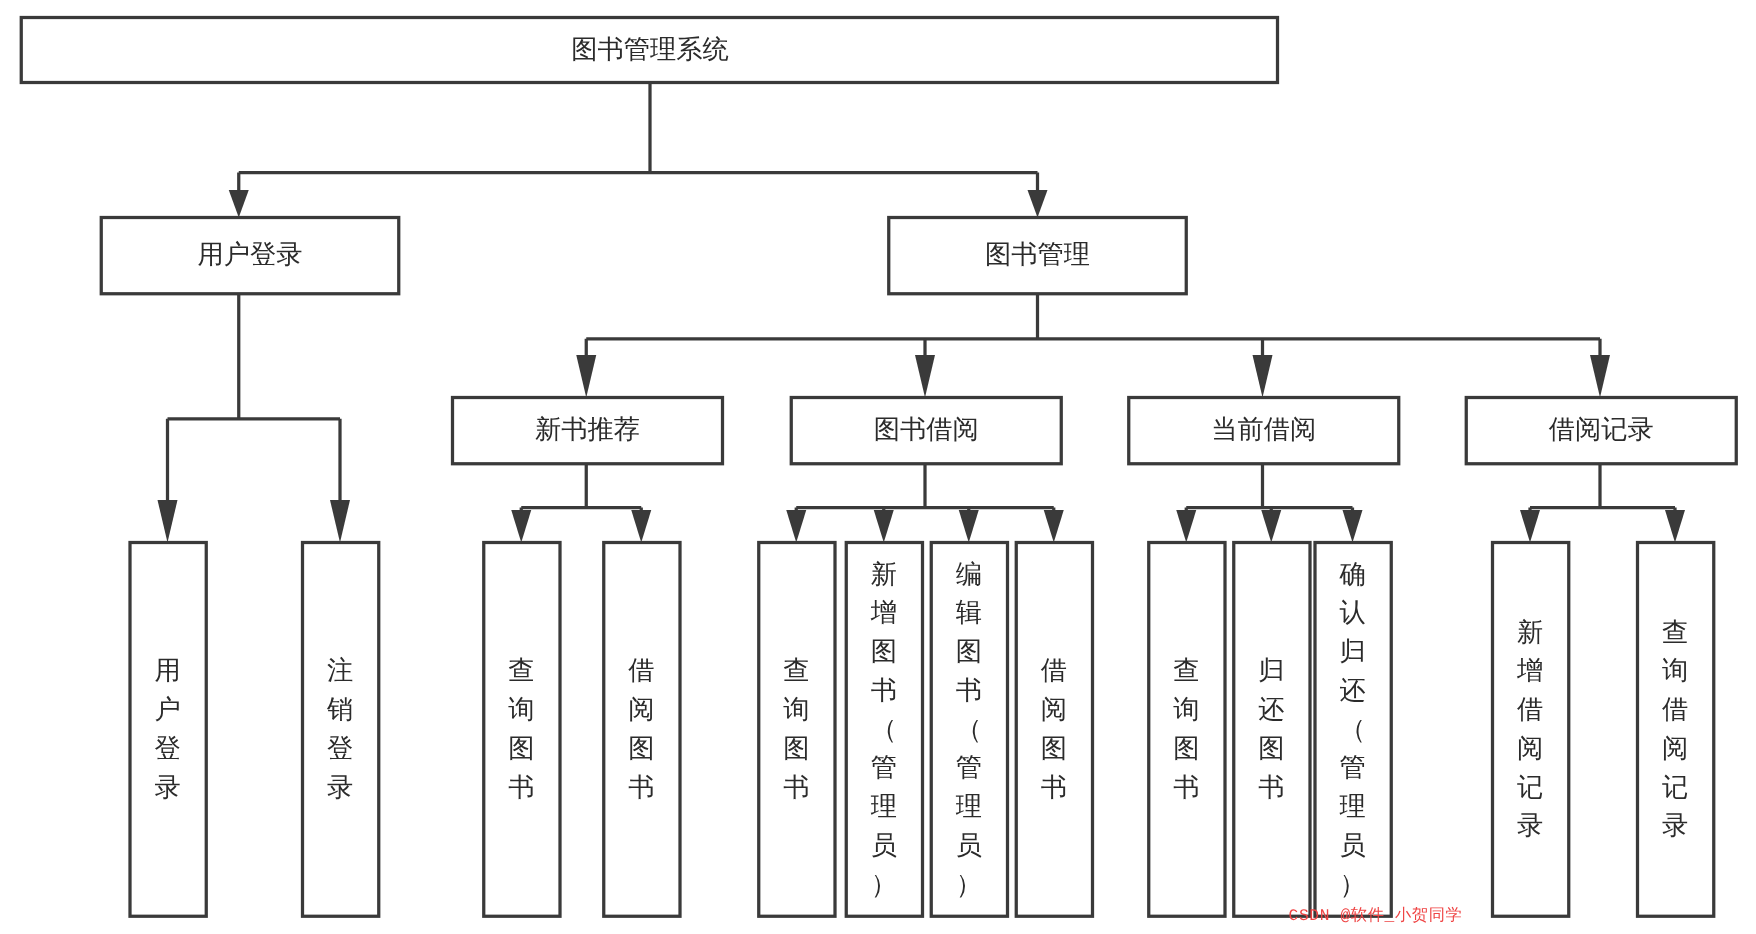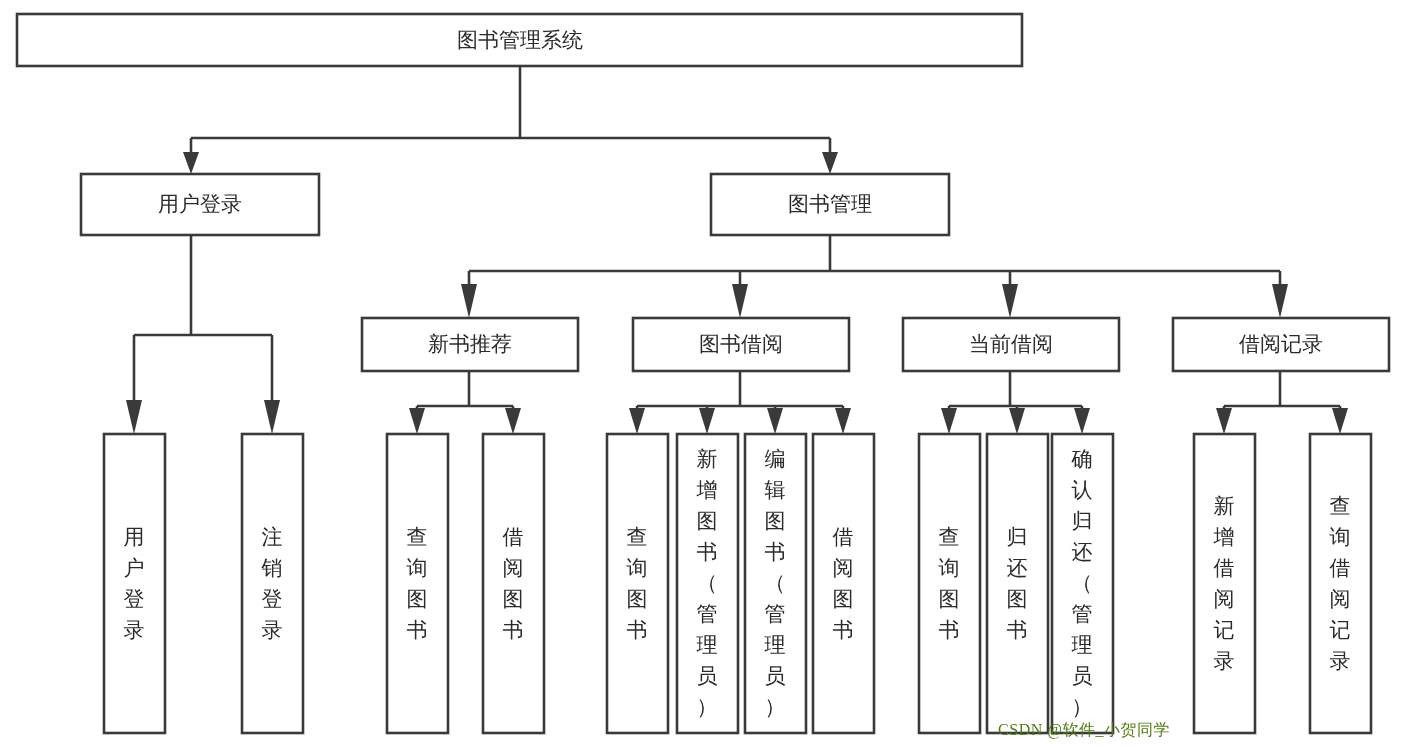--- a/index.html
+++ b/index.html
@@ -6,22 +6,22 @@
   body{width:1405px;height:747px;overflow:hidden;
        font-family:"DejaVu Sans","Liberation Sans",sans-serif;}
   #diagram-root{position:relative;width:1184px;height:747px;background:#fff;}
   svg#tree{position:absolute;left:0;top:0;width:1405px;height:747px;}
   .node-box{fill:#ffffff;stroke:#3a3a3a;stroke-width:2.6;}
   .edge{stroke:#3a3a3a;stroke-width:2.6;fill:none;stroke-linecap:butt;}
   .arrow-head{fill:#3a3a3a;stroke:none;}
   .node-label{fill:#2b2b2b;font-size:21px;font-family:"DejaVu Sans","Liberation Sans",sans-serif;
               text-anchor:middle;dominant-baseline:middle;}
   .node-label.vertical{font-size:21px;letter-spacing:0px;}
-  .watermark{position:absolute;right:14px;bottom:6px;color:#4d7c0f;font-size:16px;
-             font-family:Liberation Serif, serif;white-space:nowrap;
+  .watermark{position:absolute;right:14px;bottom:6px;color:#ef4444;font-size:13px;
+             font-family:Liberation Mono, monospace;white-space:nowrap;
              letter-spacing:.5px;}
 </style>
 </head>
 <body>
 
 <div id="diagram-root">
   <svg id="tree" viewBox="0 0 1405 747">
     <defs></defs>
 
     <g>

